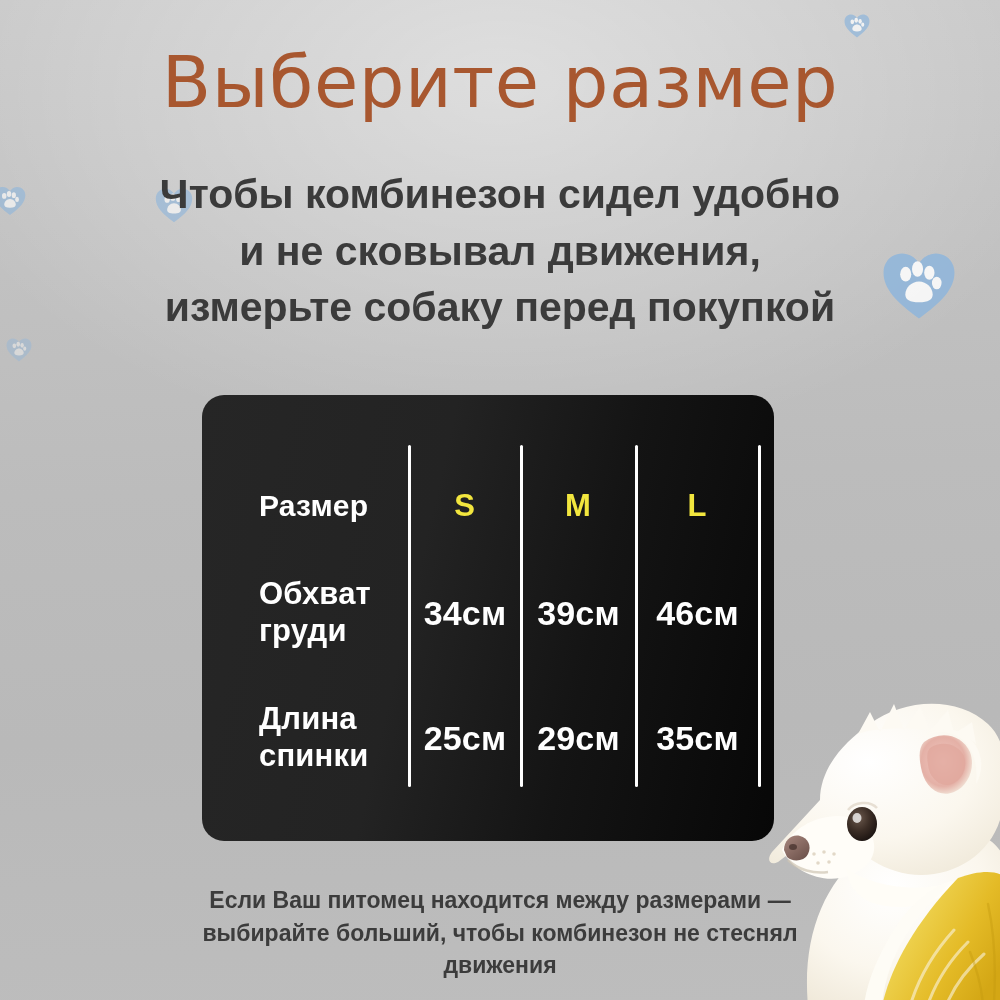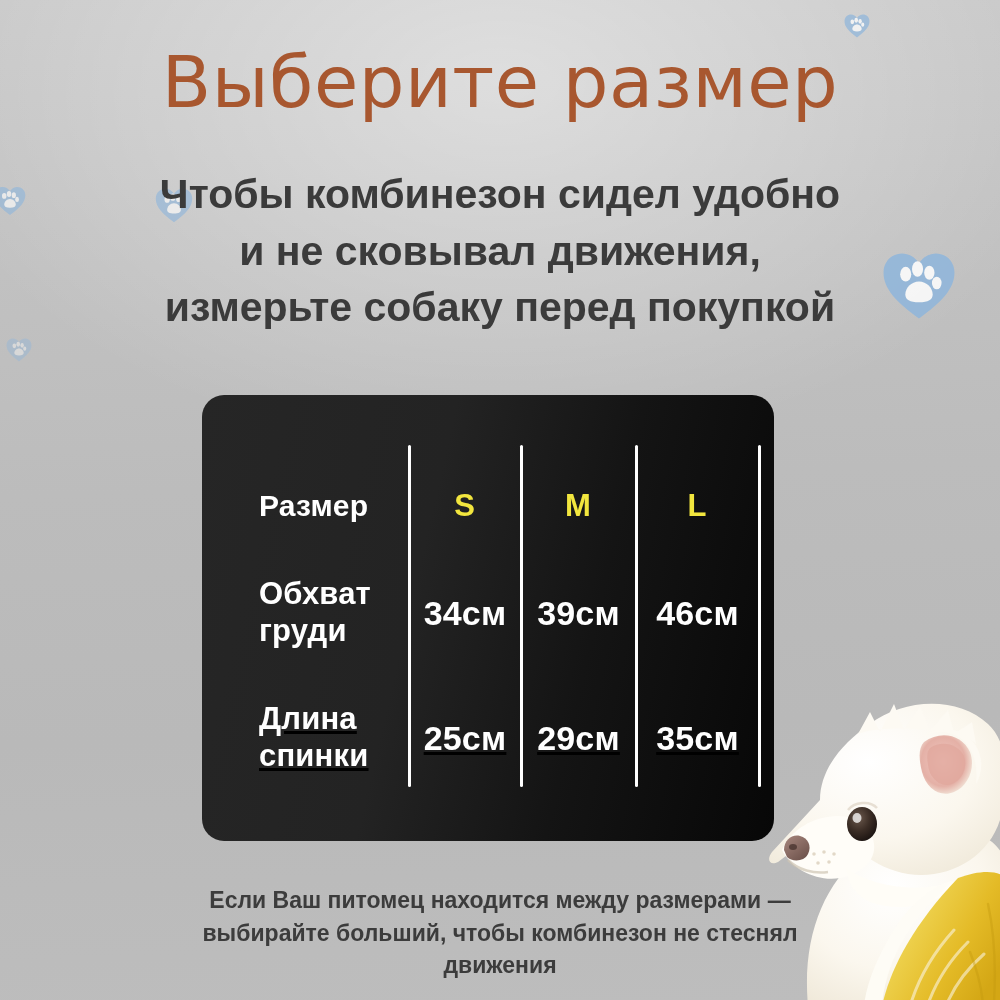--- a/index.html
+++ b/index.html
@@ -241,21 +241,21 @@
         <div class="tcell c2">L</div>
       </div>
 
       <div class="trow" style="top:180px;height:76px;">
         <div class="tlabel">Обхват груди</div>
         <div class="tcell c0">34см</div>
         <div class="tcell c1">39см</div>
         <div class="tcell c2">46см</div>
       </div>
 
-      <div class="trow" style="top:305px;height:76px;text-decoration:underline;">
+      <div class="trow" style="top:305px;height:76px;">
         <div class="tlabel">Длина спинки</div>
         <div class="tcell c0">25см</div>
         <div class="tcell c1">29см</div>
         <div class="tcell c2">35см</div>
         <div class="tcell c3">39см</div>
       </div>
 
     </div>
   </div>
 

